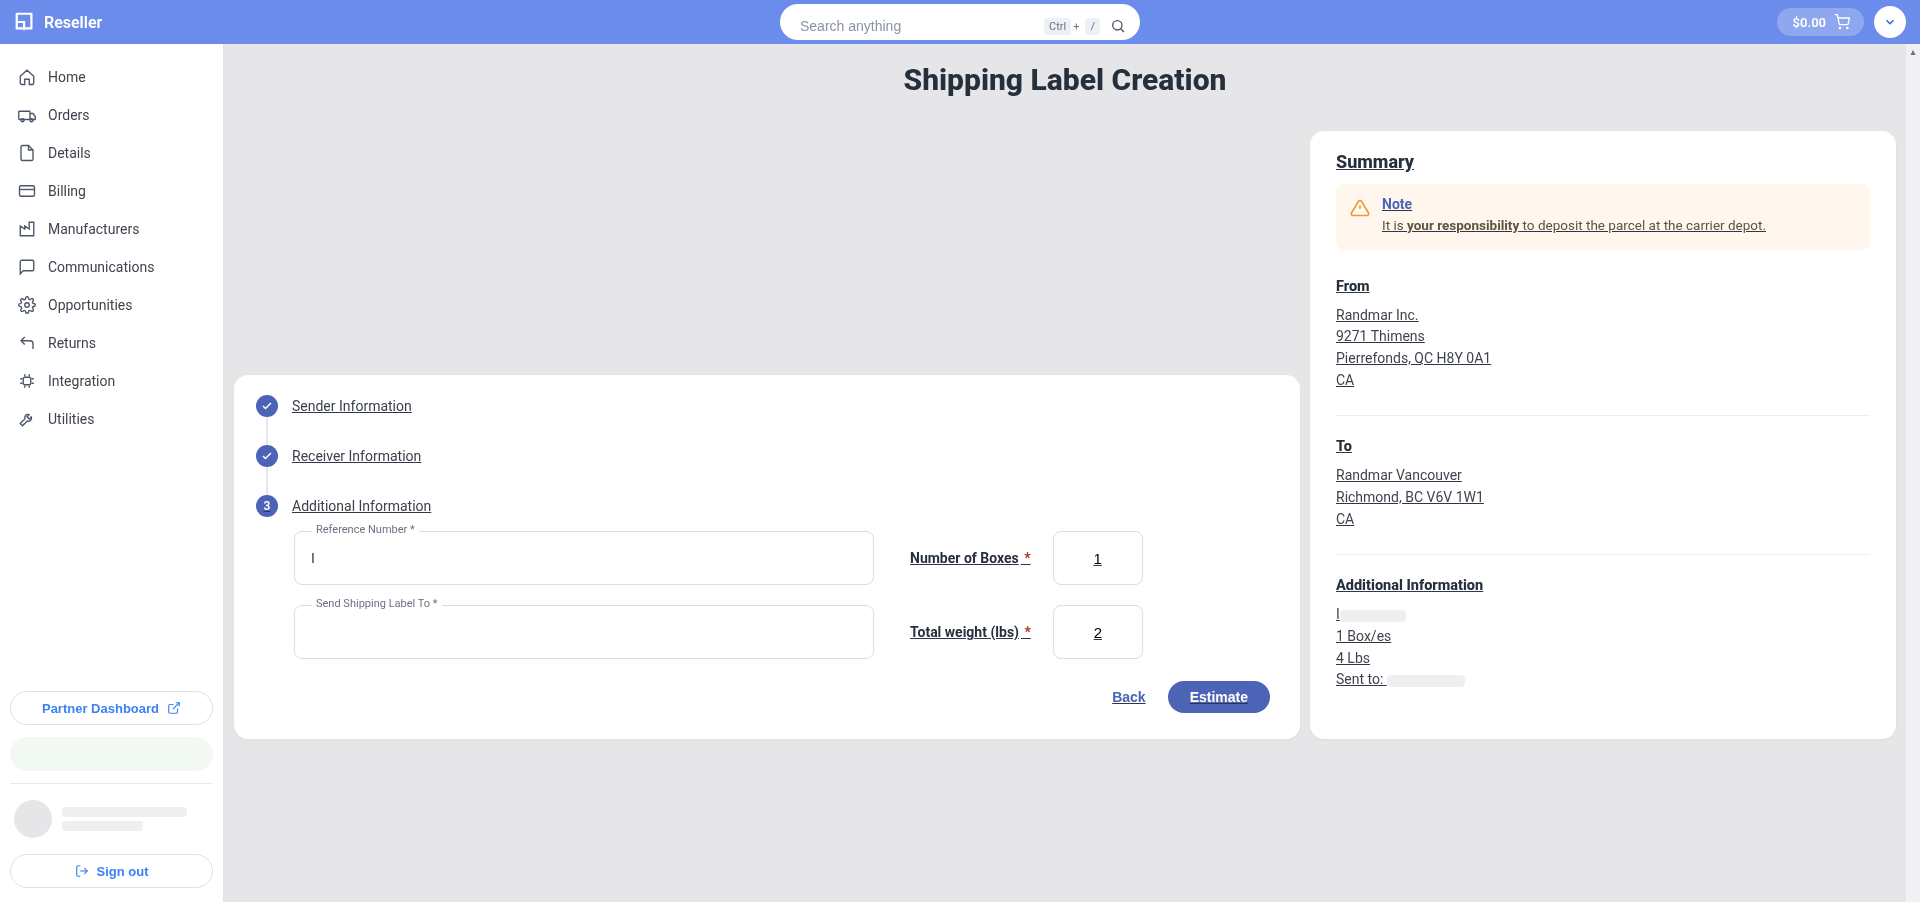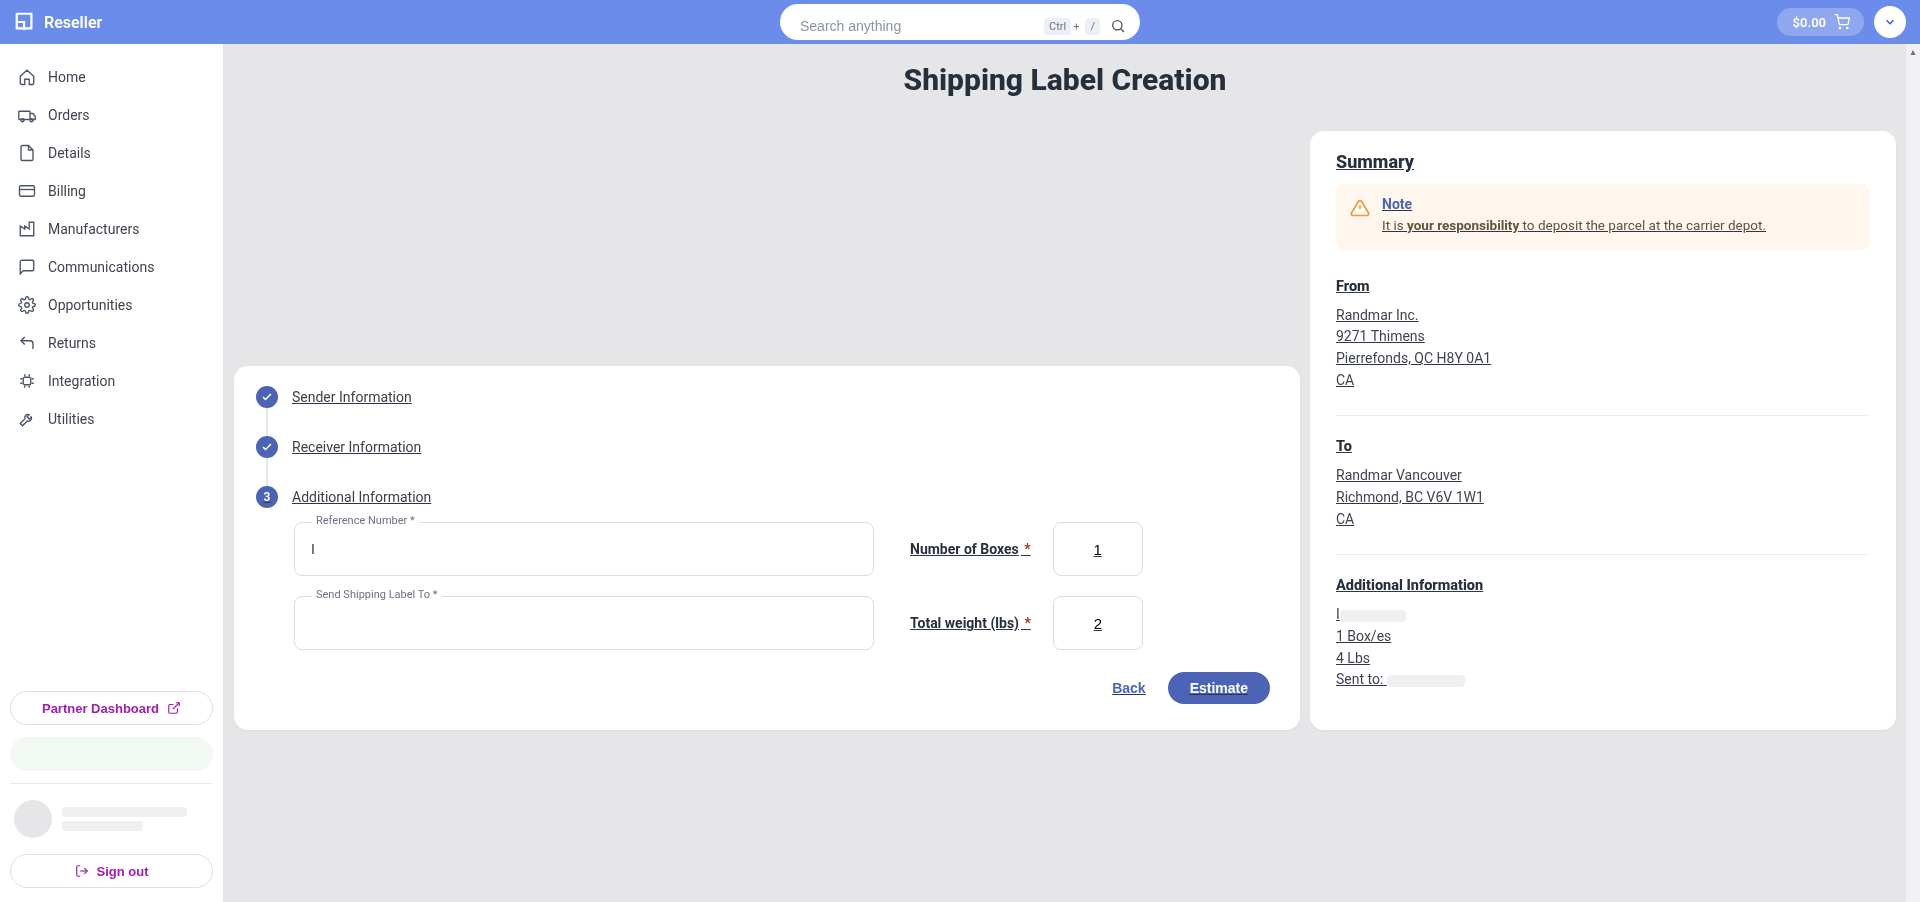--- a/index.html
+++ b/index.html
@@ -60,21 +60,21 @@
     cursor:pointer;
   }
   .nav-icon { width:18px; height:18px; color:#4a5568; flex-shrink:0;}
   .sidebar-bottom { margin-top:auto; padding:10px 10px 14px 10px; display:flex; flex-direction:column; gap:12px;}
   .pill-btn {
     display:flex; align-items:center; justify-content:center; gap:8px;
     height:34px;
     border-radius:999px;
     border:1px solid #dbe0ee;
     background:#fff;
-    color:#a21caf;
+    color:#3b82f6;
     font-weight:600;
     font-size:13px;
     cursor:pointer;
   }
   .status-pill { height:34px; border-radius:999px; background:#f2f9f2; }
   .divider { height:1px; background:#e8e9ee; }
   .user-block { display:flex; align-items:center; gap:10px; padding:4px 4px; }
   .avatar { width:38px; height:38px; border-radius:999px; background:#e6e6e9; }
   .user-lines { display:flex; flex-direction:column; gap:4px; flex:1;}
   .ghost-line { height:10px; border-radius:4px; background:#efeff2; }
@@ -94,21 +94,21 @@
     color:#26303d;
     padding:18px 0 34px;
   }
   .content-row { display:flex; gap:10px; align-items:flex-end;text-decoration:underline; }
   .card {
     background:#fff;
     border-radius:14px;
     box-shadow: 0 1px 3px rgba(0,0,0,.04);
   }
   .form-card { flex:0 0 1066px; padding:20px 30px 20px 22px; }
-  .summary-card { flex:1; min-width:480px; padding:20px 26px 19px; }
+  .summary-card { flex:1; min-width:480px; padding:20px 26px 28px; }
 
   
   .stepper { display:flex; flex-direction:column; }
   .step-row { display:flex; align-items:center; gap:14px; }
   .step-circle {
     width:22px; height:22px; border-radius:50%;
     display:flex; align-items:center; justify-content:center;
     color:#fff; font-size:12px; font-weight:600;
     flex-shrink:0;
   }

